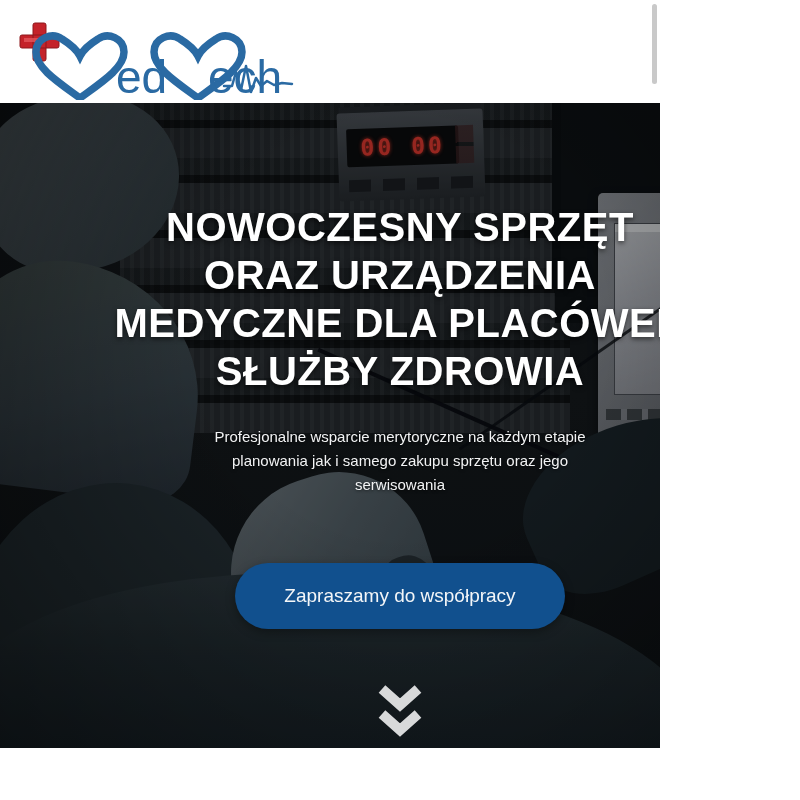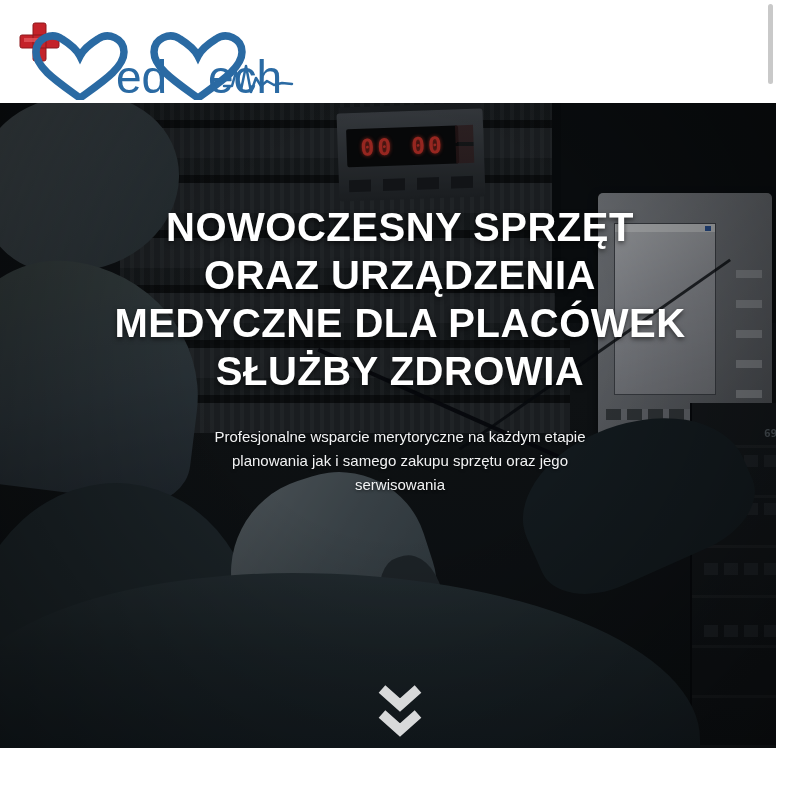--- a/index.html
+++ b/index.html
@@ -1,18 +1,18 @@
 <!DOCTYPE html>
 <html lang="pl"><head>
 <meta charset="utf-8">
 <style>
   html, body { margin: 0; padding: 0; background: #ffffff; }
   * { box-sizing: border-box; }
   .page {
-    position: relative; width: 776px; height: 800px;
+    position: relative; width: 660px; height: 800px;
     overflow: hidden; background: #ffffff;
     font-family: "Liberation Sans", sans-serif;
   }
 
   
   .header { position: relative; width: 800px; height: 103px; background: #ffffff; }
   .logo { position: absolute; left: 12px; top: 22px; width: 284px; height: 78px; cursor: pointer; }
 
   
   .scroll-thumb {
@@ -247,20 +247,21 @@
     <div class="hero-overlay"></div>
 
     <div class="hero-content">
       <h1 class="hero-title">NOWOCZESNY SPRZĘT
 ORAZ URZĄDZENIA
 MEDYCZNE DLA PLACÓWEK
 SŁUŻBY ZDROWIA</h1>
       <p class="hero-sub">Profesjonalne wsparcie merytoryczne na każdym etapie
 planowania jak i samego zakupu sprzętu oraz jego
 serwisowania</p>
+      <button class="cta-button">Zapraszamy do współpracy</button>
       <svg class="scroll-down" viewBox="0 0 46 54" xmlns="http://www.w3.org/2000/svg">
         <path d="M5 6 L23 22 L41 6" fill="none" stroke="#d8d9da" stroke-width="10"></path>
         <path d="M5 31 L23 47 L41 31" fill="none" stroke="#d8d9da" stroke-width="10"></path>
       </svg>
     </div>
   </div>
 
 
 </div>
 

